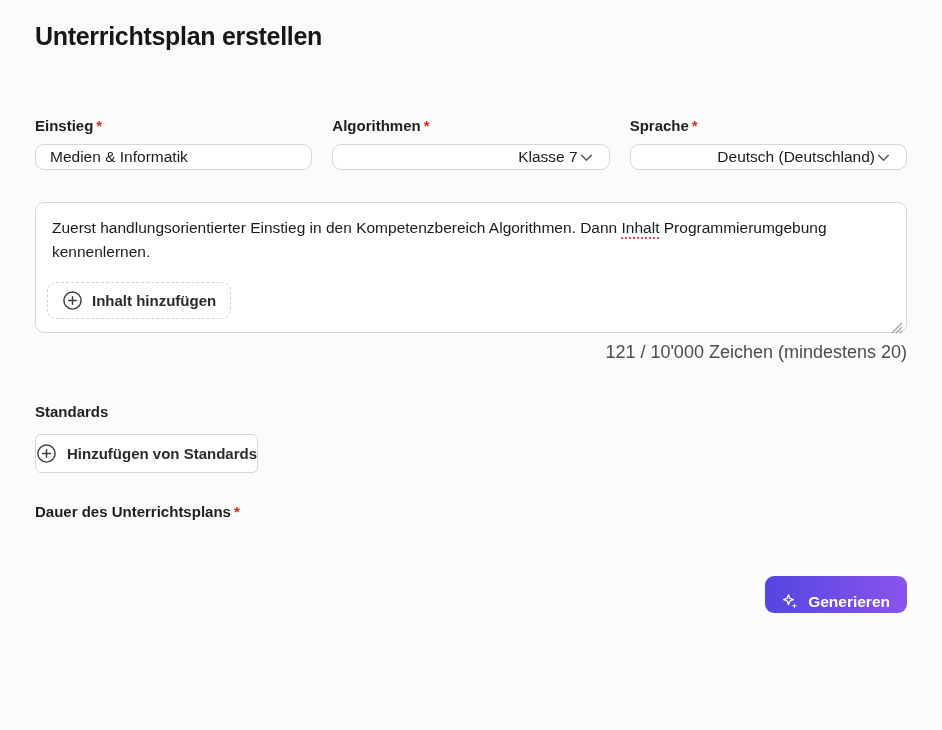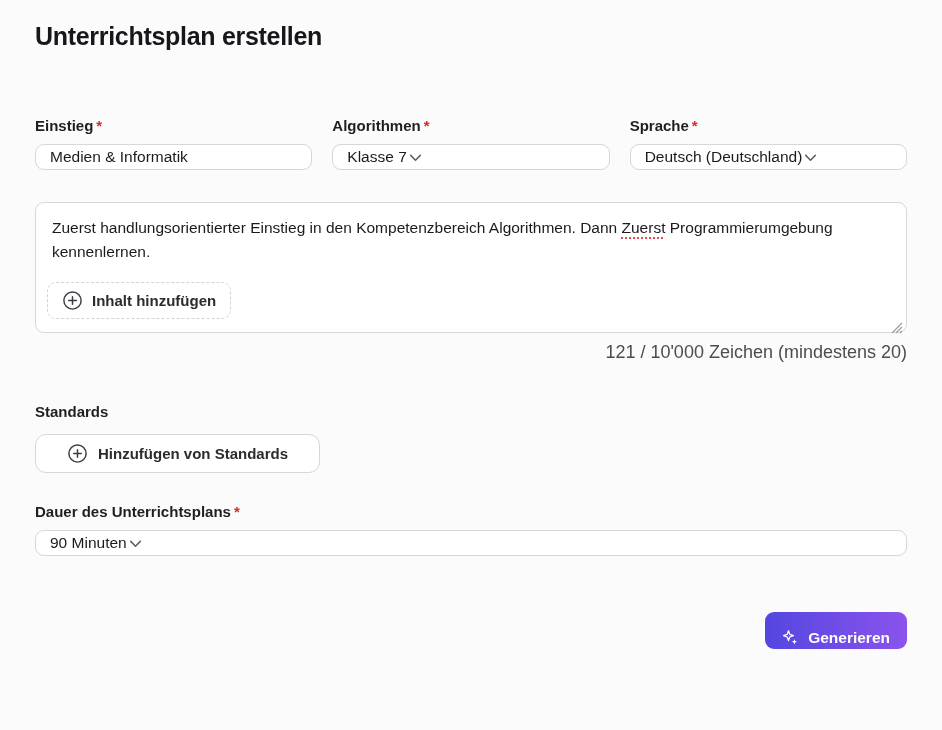--- a/index.html
+++ b/index.html
@@ -39,21 +39,21 @@
     width: 100%;
     border: 1px solid #d6d6db;
     border-radius: 9px;
     background: #ffffff;
     display: flex;
     align-items: center;
     padding: 0 14px;
     font-size: 15.5px;
     color: #1b1b1f;
   }
-  .select { justify-content: flex-start; cursor: pointer; }
+  .select { justify-content: flex-end; cursor: pointer; }
   .chevron { flex: 0 0 auto; color: #5d5d66; display: flex; }
   .section { margin-top: 32px; }
   .textarea-wrap {
     margin-top: 10px;
     position: relative;
     width: 100%;
     height: 131px;
     background: #ffffff;
     border: 1px solid #d6d6db;
     border-radius: 9px;
@@ -102,23 +102,23 @@
     font-size: 18px;
     color: #4c4c53;
   }
   .standards-section { margin-top: 40px; }
   .standards-btn {
     margin-top: 14px;
     display: inline-flex;
     align-items: center;
     gap: 10px;
     border: 1px solid #d6d6db;
-    border-radius: 11px;
-    background: #ffffff;
-    padding: 8px 31px;
+    border-radius: 6px;
+    background: #ffffff;
+    padding: 8px 0;
     font-family: "Liberation Sans", sans-serif;
     font-size: 15px;
     font-weight: 700;
     color: #2b2b30;
     cursor: pointer;
   }
   .duration-section { margin-top: 30px; }
   .footer-actions {
     margin-top: 56px;
     display: flex;
@@ -178,21 +178,21 @@
               <path d="M3.5 6l4.5 4.5L12.5 6" stroke="currentColor" stroke-width="1.4" stroke-linecap="round" stroke-linejoin="round"></path>
             </svg>
         </span>
       </div>
     </div>
 
   </div>
 
   <div class="section">
     <div class="textarea-wrap">
-      <div><span>Zuerst handlungsorientierter Einstieg in den Kompetenzbereich Algorithmen. Dann </span><span class="misspelled">Zuerst</span><span> Programmierumgebung kennenlernen.</span></div>
+      <div><span>Zuerst handlungsorientierter Einstieg in den Kompetenzbereich Algorithmen. Dann </span><span class="misspelled">Inhalt</span><span> Programmierumgebung kennenlernen.</span></div>
       <button class="add-content-btn">
         <span class="icon">
           <svg width="21" height="21" viewBox="0 0 20 20" fill="none">
               <circle cx="10" cy="10" r="8.2" stroke="#3c3c43" stroke-width="1.4"></circle>
               <path d="M10 6.4v7.2M6.4 10h7.2" stroke="#3c3c43" stroke-width="1.4" stroke-linecap="round"></path>
             </svg>
         </span>
         <span>Inhalt hinzufügen</span>
       </button>
       <span class="resize-handle">
@@ -212,28 +212,20 @@
             <circle cx="10" cy="10" r="8.2" stroke="#3c3c43" stroke-width="1.4"></circle>
             <path d="M10 6.4v7.2M6.4 10h7.2" stroke="#3c3c43" stroke-width="1.4" stroke-linecap="round"></path>
           </svg>
       </span>
       <span>Hinzufügen von Standards</span>
     </button>
   </div>
 
   <div class="duration-section">
     <div class="field-label"><span>Dauer des Unterrichtsplans</span><span class="req">*</span></div>
-    <div class="select">
-      <span>90 Minuten</span>
-      <span class="chevron icon">
-        <svg width="17" height="17" viewBox="0 0 16 16" fill="none">
-            <path d="M3.5 6l4.5 4.5L12.5 6" stroke="currentColor" stroke-width="1.4" stroke-linecap="round" stroke-linejoin="round"></path>
-          </svg>
-      </span>
-    </div>
   </div>
 
   <div class="footer-actions">
     <button class="generate-btn">
       <span class="icon">
         <svg width="17" height="17" viewBox="0 0 17 17" fill="none">
           <path d="M6.5 1.8L7.8 5.4L11.4 6.7L7.8 8L6.5 11.6L5.2 8L1.6 6.7L5.2 5.4Z" stroke="#ffffff" stroke-width="1.3" stroke-linejoin="round"></path>
           <path d="M12.4 10.2L13.1 12.1L15 12.8L13.1 13.5L12.4 15.4L11.7 13.5L9.8 12.8L11.7 12.1Z" fill="#ffffff"></path>
         </svg>
       </span>

